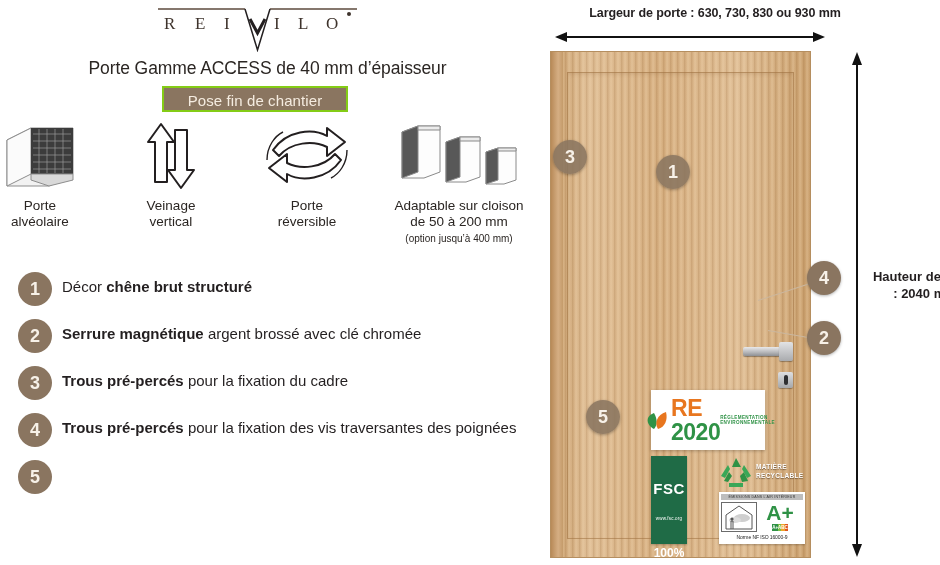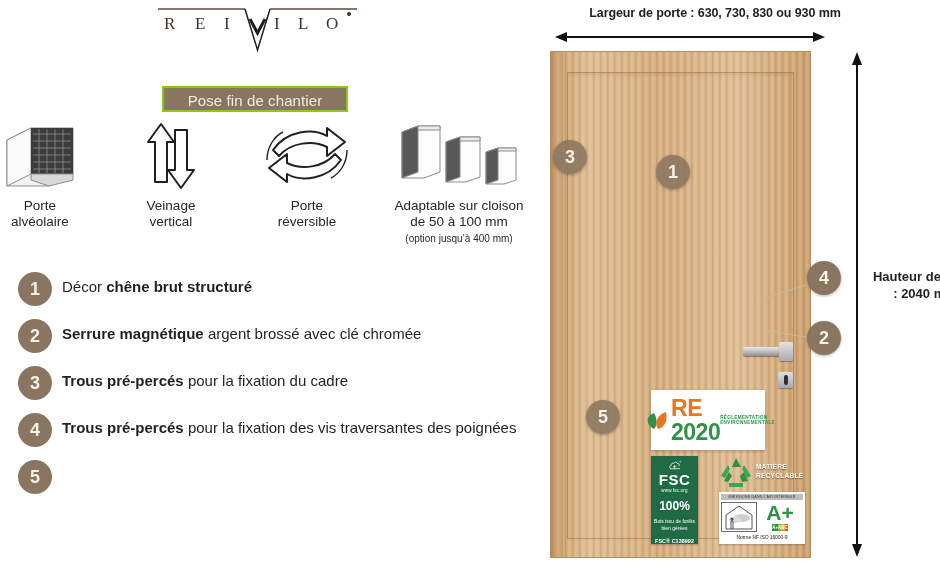--- a/index.html
+++ b/index.html
@@ -138,25 +138,26 @@
     display:flex;flex-direction:row;align-items:center;justify-content:center;
   }
   .re2020 .leaves{height:19px;display:flex;align-items:flex-end;gap:1px;}
   .re2020 .word{font-size:23px;font-weight:700;line-height:24px;letter-spacing:-.5px;}
   .re2020 .word .re{color:#e8761f;}
   .re2020 .word .yr{color:#2f9246;}
   .re2020 .sub{font-size:4.6px;letter-spacing:.35px;color:#2f9246;font-weight:700;}
 
   
   .fsc{
-    position:absolute;left:100px;top:404px;width:47px;height:88px;
+    position:absolute;left:100px;top:404px;width:36px;height:88px;
     background:#1f6b46;color:#fff;text-align:center;
     box-shadow:0 1px 2px rgba(0,0,0,.25);
     display:flex;flex-direction:column;align-items:center;padding-top:4px;
     box-sizing:border-box;
+    gap:19px;
   }
   .fsc .mark{font-size:15px;font-weight:700;letter-spacing:.5px;line-height:15px;margin-top:2px;}
   .fsc .url{font-size:4.5px;letter-spacing:.2px;margin-top:1px;}
   .fsc .pct{font-size:12px;font-weight:700;margin-top:6px;}
   .fsc .desc{font-size:5px;line-height:6.5px;margin-top:5px;}
   .fsc .code{font-size:5.5px;font-weight:700;margin-top:7px;}
 
   
   .recyc{position:absolute;left:168px;top:402px;width:92px;height:34px;display:flex;align-items:center;gap:3px;}
   .recyc .rtxt{font-size:6.5px;font-weight:700;color:#ffffff;line-height:9px;letter-spacing:.3px;text-shadow:0 1px 1px rgba(60,40,20,.6);}
@@ -197,20 +198,21 @@
           <text x="45" y="27">E</text>
           <text x="74" y="27">I</text>
           <text x="124" y="27">I</text>
           <text x="148" y="27">L</text>
           <text x="176" y="27">O</text>
         </g>
         <circle cx="199" cy="12" r="2" fill="#3e332c"></circle>
       </svg>
     </div>
 
+    <div class="headline">Porte Gamme ACCESS de 40 mm d’épaisseur</div>
     <div class="badge">Pose fin de chantier</div>
 
     <div class="features">
 
       <div class="feat" id="feat-0">
         <div class="art">
           <svg width="78" height="70" viewBox="0 0 78 70">
             <polygon points="6,18 30,6 72,6 72,52 48,64 6,64" fill="#f2f2f2" stroke="#8d8d8d" stroke-width="1"></polygon>
             <polygon points="6,18 30,6 30,52 6,64" fill="#fbfbfb" stroke="#8d8d8d" stroke-width="1"></polygon>
             <polygon points="30,6 72,6 72,52 30,52" fill="#3c3c3c"></polygon>
@@ -276,21 +278,21 @@
               <polygon points="62,22 76,17 76,57 62,62" fill="#585858"></polygon>
               <polygon points="76,17 96,17 96,21 76,21" fill="#ececec"></polygon>
               <polygon points="102,32 114,28 132,28 132,60 120,64 102,64" fill="#fdfdfd"></polygon>
               <polygon points="102,32 114,28 114,60 102,64" fill="#585858"></polygon>
               <polygon points="114,28 132,28 132,31 114,31" fill="#ececec"></polygon>
             </g>
           </svg>
         </div>
         <div class="cap">
           <div>Adaptable sur cloison</div>
-          <div>de 50 à 100 mm</div>
+          <div>de 50 à 200 mm</div>
         </div>
         <div class="sub">(option jusqu’à 400 mm)</div>
       </div>
 
     </div>
 
     <div class="list">
 
       <div class="li">
         <div class="num">1</div>

